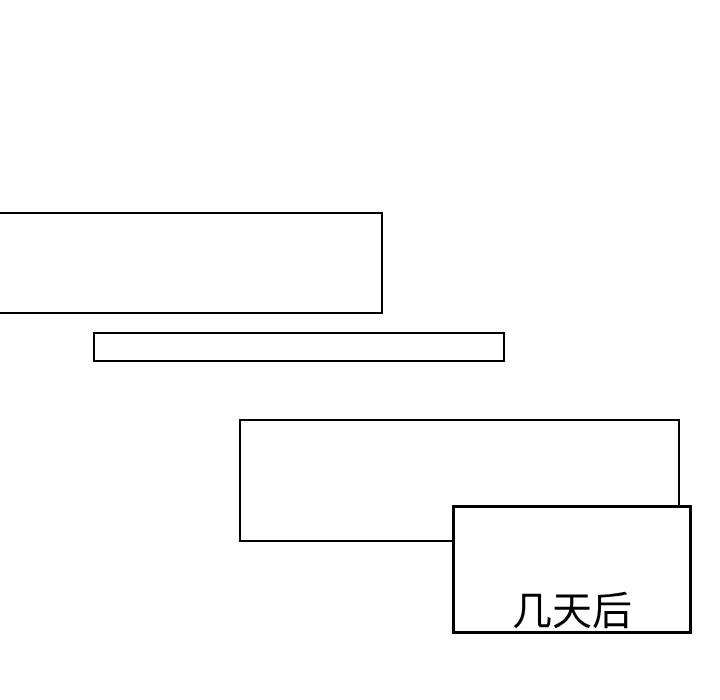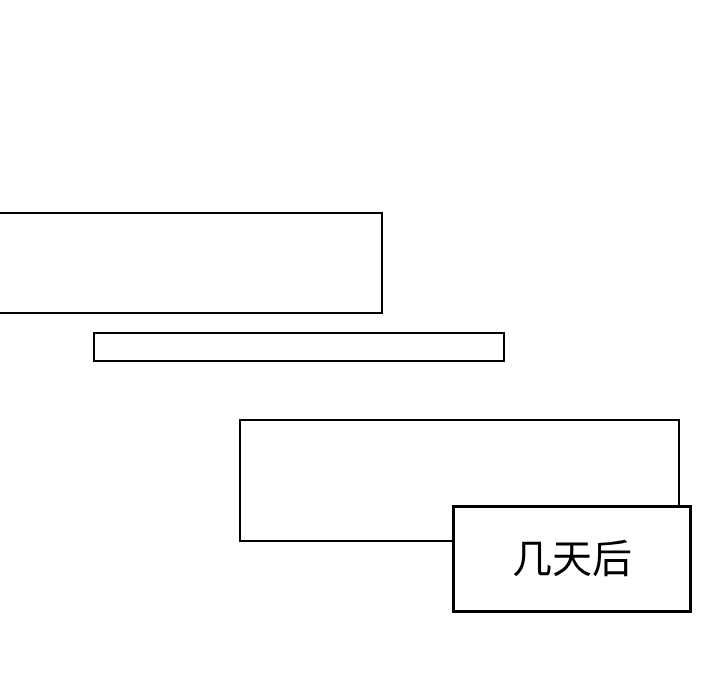--- a/index.html
+++ b/index.html
@@ -51,25 +51,25 @@
     width: 441px;
     height: 123px;
     border-width: 2px;
     z-index: 3;
   }
   
   #box-4 {
     left: 452px;
     top: 505px;
     width: 240px;
-    height: 108px;
+    height: 129px;
     border-width: 3px;
     z-index: 4;
     display: flex;
-    align-items: center;
+    align-items: flex-end;
     justify-content: center;
   }
   .caption-text {
     font-family: "DejaVu Sans", "Liberation Sans", sans-serif;
     font-size: 40px;
     line-height: 1;
     color: #000000;
     letter-spacing: 0px;
     white-space: nowrap;
     user-select: none;

